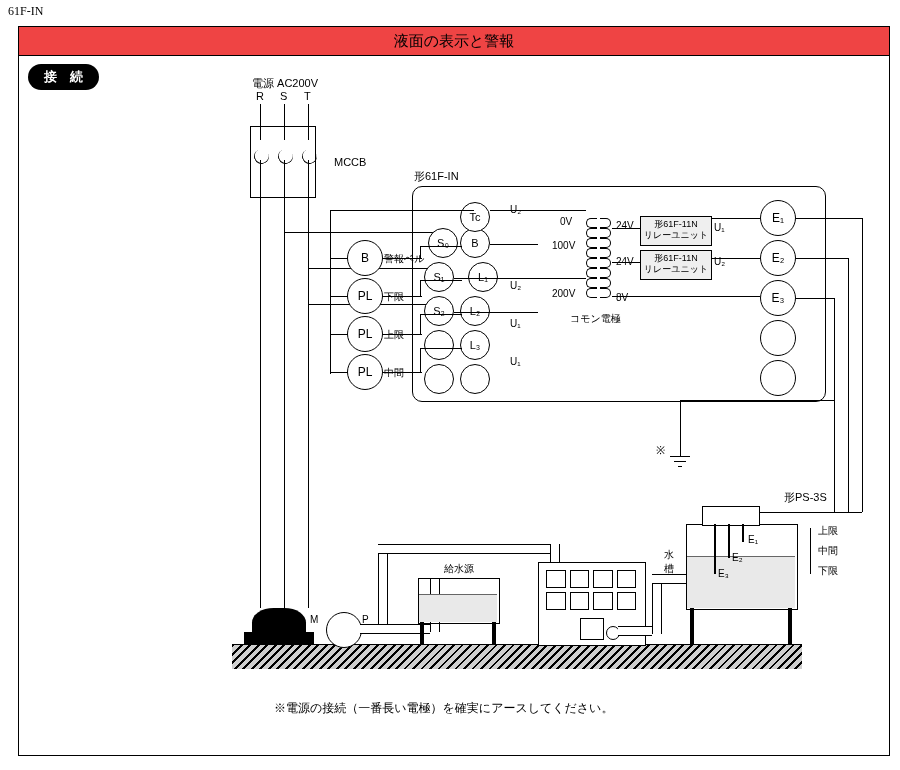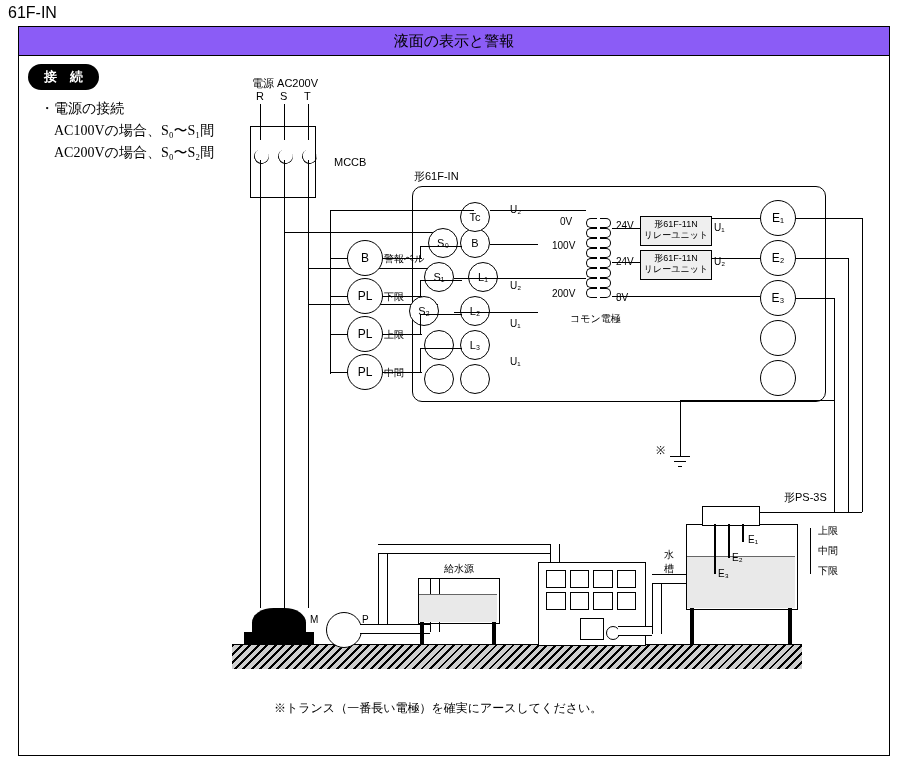--- a/index.html
+++ b/index.html
@@ -1,20 +1,20 @@
 <!DOCTYPE html>
 <html><head>
 <meta charset="utf-8">
 <style>
   html,body{margin:0;padding:0;background:#fff;font-family:"MS PGothic","Hiragino Sans",sans-serif}
   .page{position:relative;width:900px;height:770px}
   .abs{position:absolute}
-  .model{left:8px;top:4px;font-size:16px;font-family:Liberation Sans, sans-serif}
+  .model{left:8px;top:4px;font-size:12px;font-family:Liberation Serif, serif}
   .outer{left:18px;top:26px;width:870px;height:728px;border:1px solid #000}
-  .titlebar{left:0;top:0;width:100%;height:28px;background:#8b5cf6;border-bottom:1px solid #000;text-align:center;line-height:28px;font-size:15px}
+  .titlebar{left:0;top:0;width:100%;height:28px;background:#ef4444;border-bottom:1px solid #000;text-align:center;line-height:28px;font-size:15px}
   .pill{left:28px;top:64px;background:#000;color:#fff;font-weight:bold;padding:4px 16px;border-radius:14px;font-size:13px}
   .note{left:40px;top:98px;font-size:14px;line-height:22px;font-family:"MS Mincho",serif}
 
   
   .lbl{position:absolute;font-size:11px;white-space:nowrap}
   .lbl.s{font-size:10px}
 
   
   .term{position:absolute;width:28px;height:28px;border:1.5px solid #000;border-radius:50%;background:#fff;display:flex;align-items:center;justify-content:center;font-size:11px}
   .term.big{width:34px;height:34px;font-size:12px}
@@ -61,25 +61,20 @@
 
 <div class="page">
   <div class="abs model">61F-IN</div>
 
   <div class="abs outer">
     <div class="abs titlebar">液面の表示と警報</div>
   </div>
 
   <div class="abs pill">接　続</div>
 
-  <div class="abs note">
-    <div>・電源の接続</div>
-    <div>　AC100Vの場合、S₀〜S₁間</div>
-    <div>　AC200Vの場合、S₀〜S₂間</div>
-  </div>
 
   <div class="lbl" style="left:252px;top:76px">電源 AC200V</div>
   <div class="lbl" style="left:256px;top:90px">R</div>
   <div class="lbl" style="left:280px;top:90px">S</div>
   <div class="lbl" style="left:304px;top:90px">T</div>
 
   <div class="v" style="left:260px;top:104px;height:22px"></div>
   <div class="v" style="left:284px;top:104px;height:22px"></div>
   <div class="v" style="left:308px;top:104px;height:22px"></div>
 
@@ -105,21 +100,21 @@
   <div class="h" style="left:308px;top:304px;width:130px"></div>
 
   <div class="lbl" style="left:414px;top:169px">形61F-IN</div>
   <div class="unit" style="left:412px;top:186px;width:412px;height:214px"></div>
 
   <div class="term" style="left:428px;top:228px">S₀</div>
   <div class="term" style="left:460px;top:228px">B</div>
   <div class="term" style="left:460px;top:202px">Tc</div>
   <div class="term" style="left:424px;top:262px">S₁</div>
   <div class="term" style="left:468px;top:262px">L₁</div>
-  <div class="term" style="left:409px;top:296px">S₂</div>
+  <div class="term" style="left:424px;top:296px">S₂</div>
   <div class="term" style="left:460px;top:296px">L₂</div>
   <div class="term" style="left:424px;top:330px"></div>
   <div class="term" style="left:460px;top:330px">L₃</div>
   <div class="term" style="left:424px;top:364px"></div>
   <div class="term" style="left:460px;top:364px"></div>
 
   <div class="term big" style="left:347px;top:240px">B</div>
   <div class="lbl s" style="left:384px;top:252px">警報ベル</div>
   <div class="term big" style="left:347px;top:278px">PL</div>
   <div class="lbl s" style="left:384px;top:290px">下限</div>
@@ -289,14 +284,14 @@
   <div class="abs" style="left:606px;top:626px;width:12px;height:12px;border:1px solid #000;border-radius:50%"></div>
 
   <div class="abs" style="left:618px;top:626px;width:34px;height:8px;border:1px solid #000;border-left:none;border-right:none;background:#fff"></div>
   <div class="abs" style="left:652px;top:574px;width:8px;height:60px;border:1px solid #000;border-top:none;border-bottom:none;background:#fff"></div>
   <div class="abs" style="left:652px;top:574px;width:34px;height:8px;border:1px solid #000;border-left:none;border-right:none;background:#fff"></div>
 
   <div class="abs" style="left:378px;top:544px;width:8px;height:80px;border:1px solid #000;border-top:none;border-bottom:none;background:#fff"></div>
   <div class="abs" style="left:378px;top:544px;width:172px;height:8px;border:1px solid #000;border-left:none;border-right:none;background:#fff"></div>
   <div class="abs" style="left:550px;top:544px;width:8px;height:18px;border:1px solid #000;border-top:none;border-bottom:none;background:#fff"></div>
 
-  <div class="footnote" style="left:274px;top:700px">※トランス（一番長い電極）を確実にアースしてください。</div>
+  <div class="footnote" style="left:274px;top:700px">※電源の接続（一番長い電極）を確実にアースしてください。</div>
 </div>
 
 </body></html>

